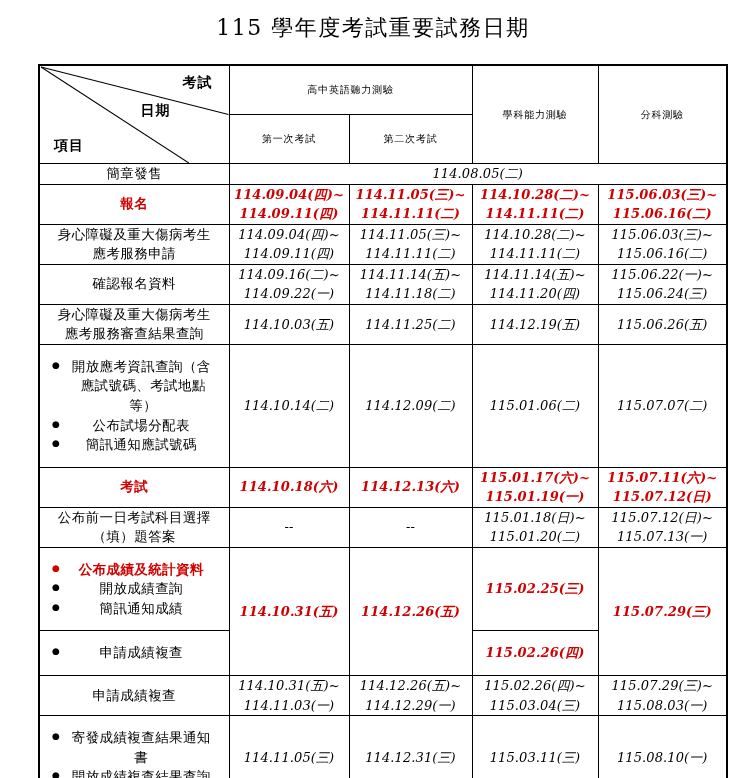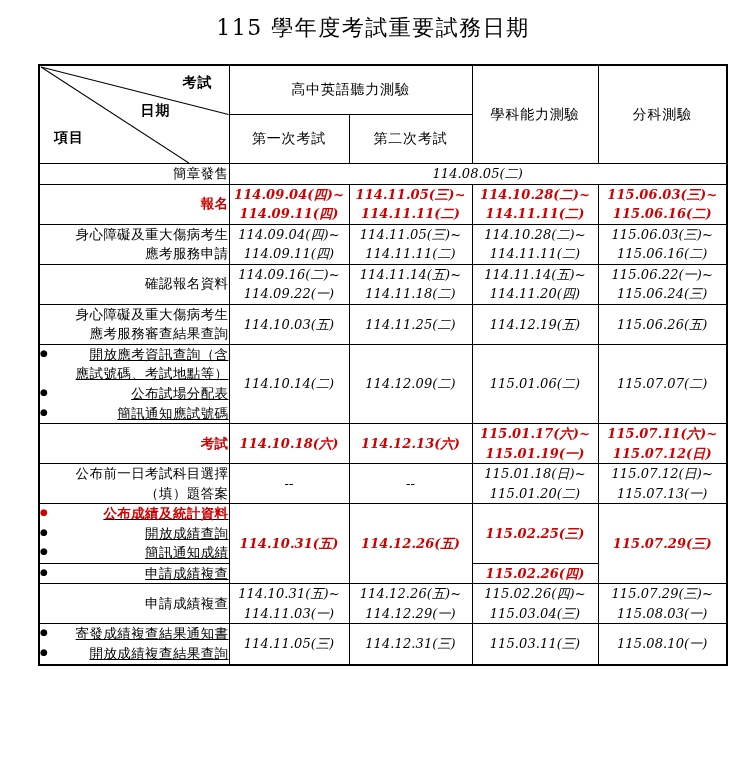--- a/index.html
+++ b/index.html
@@ -86,38 +86,38 @@
   .corner .lbl {
     position: absolute;
     font-size: 14px;
     font-weight: 600;
     letter-spacing: 1px;
     white-space: nowrap;
     font-family: "DejaVu Serif", "Liberation Serif", serif;
   }
   .corner .lbl-exam { right: 16px; top: 8px; }
   .corner .lbl-date { right: 58px; top: 36px; }
-  .corner .lbl-item { left: 14px; bottom: 16px; text-align: right; }
+  .corner .lbl-item { left: 14px; bottom: 8px; text-align: right; }
 
   
   .hdr {
     background: #f2f2f2;
     text-align: center;
-    font-size: 14px;
+    font-size: 10px;
     font-weight: 600;
     letter-spacing: 0.8px;
     height: 48px;
     font-family: "DejaVu Serif", "Liberation Serif", serif;
   }
   .hdr-tall { height: 96px; }
   .hdr-group { height: 48px; }
 
   
   td.item {
-    text-align: right;
+    text-align: center;
     padding: 5px 4px 5px 7px;
     font-size: 13.5px;
     line-height: 1.45;
     letter-spacing: 0.4px;
     font-family: "DejaVu Serif", "Liberation Serif", serif;
   }
   td.val {
     text-align: center;
     font-size: 13px;
     line-height: 1.5;
@@ -127,23 +127,22 @@
     font-style: italic;
   }
   td.val.span-all { font-size: 13px; }
 
   .red {
     color: #d00000;
     font-weight: bold;
   }
   .bulleted {
     list-style: none;
-    margin: 0;
+    margin: 12px;
     padding: 0;
-    text-decoration: underline;
   }
   .bulleted li {
     position: relative;
     padding-left: 14px;
     margin: 0;
     line-height: 1.45;
   }
   .bulleted li::before {
     content: "\25CF";
     position: absolute;

